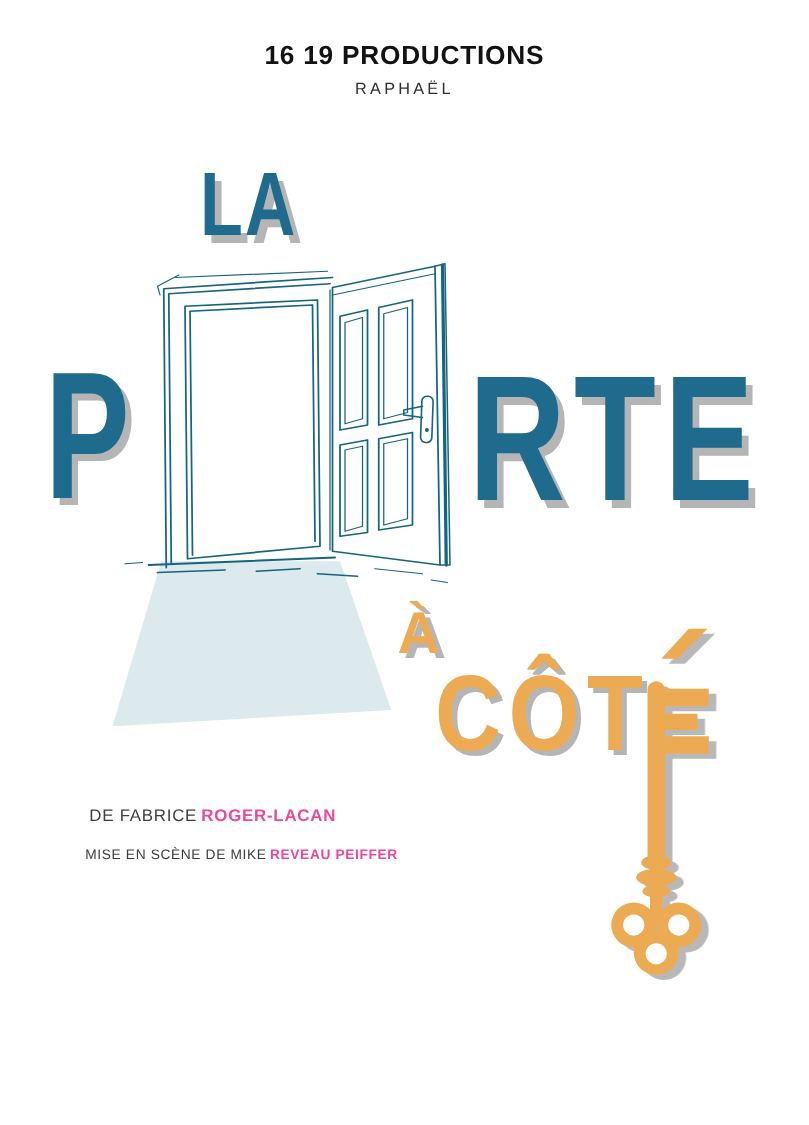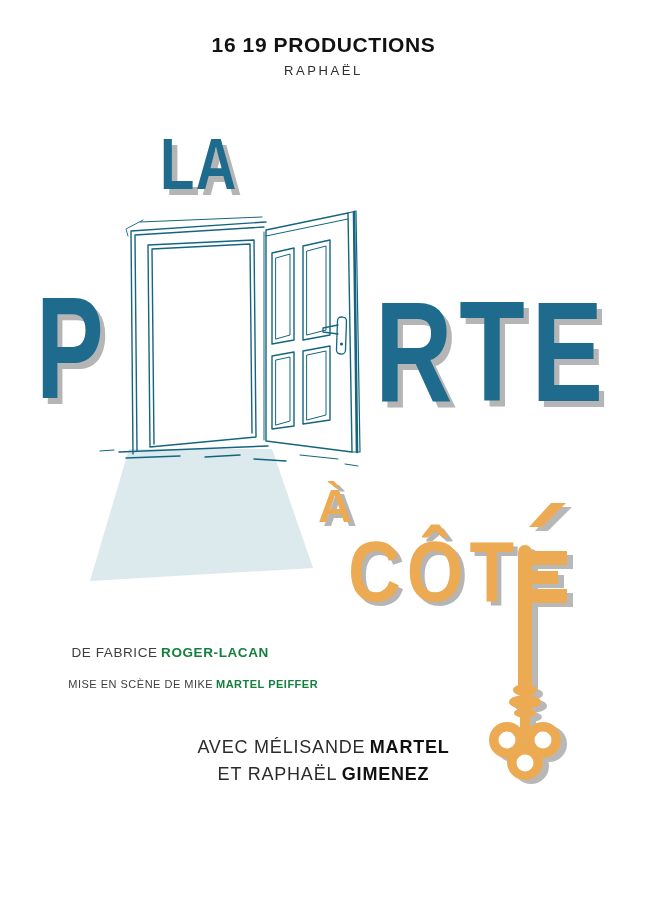--- a/index.html
+++ b/index.html
@@ -32,21 +32,21 @@
     transform-origin:0 0;white-space:pre;
     color:#ecaa52;
     text-shadow:5px 4px 0 #b5b5b5;
   }
   #title-a{left:318px;top:482px;font-size:47px;}
   #title-cot{left:348px;top:528px;font-size:86px;letter-spacing:7px;transform:scaleX(0.85);}
   #artwork{position:absolute;left:0;top:0;}
   .credit{position:absolute;white-space:pre;color:#3d3d3d;}
   #author-credit{left:54px;top:630px;font-size:13.5px;letter-spacing:0.6px;}
   #director-credit{left:54px;top:666px;font-size:11px;letter-spacing:0.5px;}
-  .credit b{color:#15803d;}
+  .credit b{color:#ec4899;}
   .credit .pre{padding-right:0.25em;text-align:center;}
   #cast{position:absolute;left:0;top:734px;width:647px;text-align:center;
         font-size:18px;line-height:27px;color:#2b2b2b;letter-spacing:0.8px;}
   #cast b{color:#111111;}
   #cast .pre{padding-right:0.25em;}
 </style>
 </head>
 <body>
 
 <div id="poster" aria-label="LA PORTE À CÔTÉ">
@@ -126,25 +126,17 @@
   <div id="title-la" class="big-letter">LA</div>
   <div id="title-p" class="big-letter">P</div>
   <div id="title-rte" class="big-letter">RTE</div>
   <div id="title-a" class="gold-letter">À</div>
   <div id="title-cot" class="gold-letter">CÔT</div>
 
   <div id="author-credit" class="credit">
     <span class="pre">DE FABRICE</span><b>ROGER-LACAN</b>
   </div>
   <div id="director-credit" class="credit">
-    <span class="pre">MISE EN SCÈNE DE MIKE</span><b>MARTEL PEIFFER</b>
+    <span class="pre">MISE EN SCÈNE DE MIKE</span><b>REVEAU PEIFFER</b>
   </div>
 
-  <div id="cast">
-    <div>
-      <span class="pre">AVEC MÉLISANDE</span><b>MARTEL</b>
-    </div>
-    <div>
-      <span class="pre">ET RAPHAËL</span><b>GIMENEZ</b>
-    </div>
-  </div>
 
 </div>
 
 </body></html>

